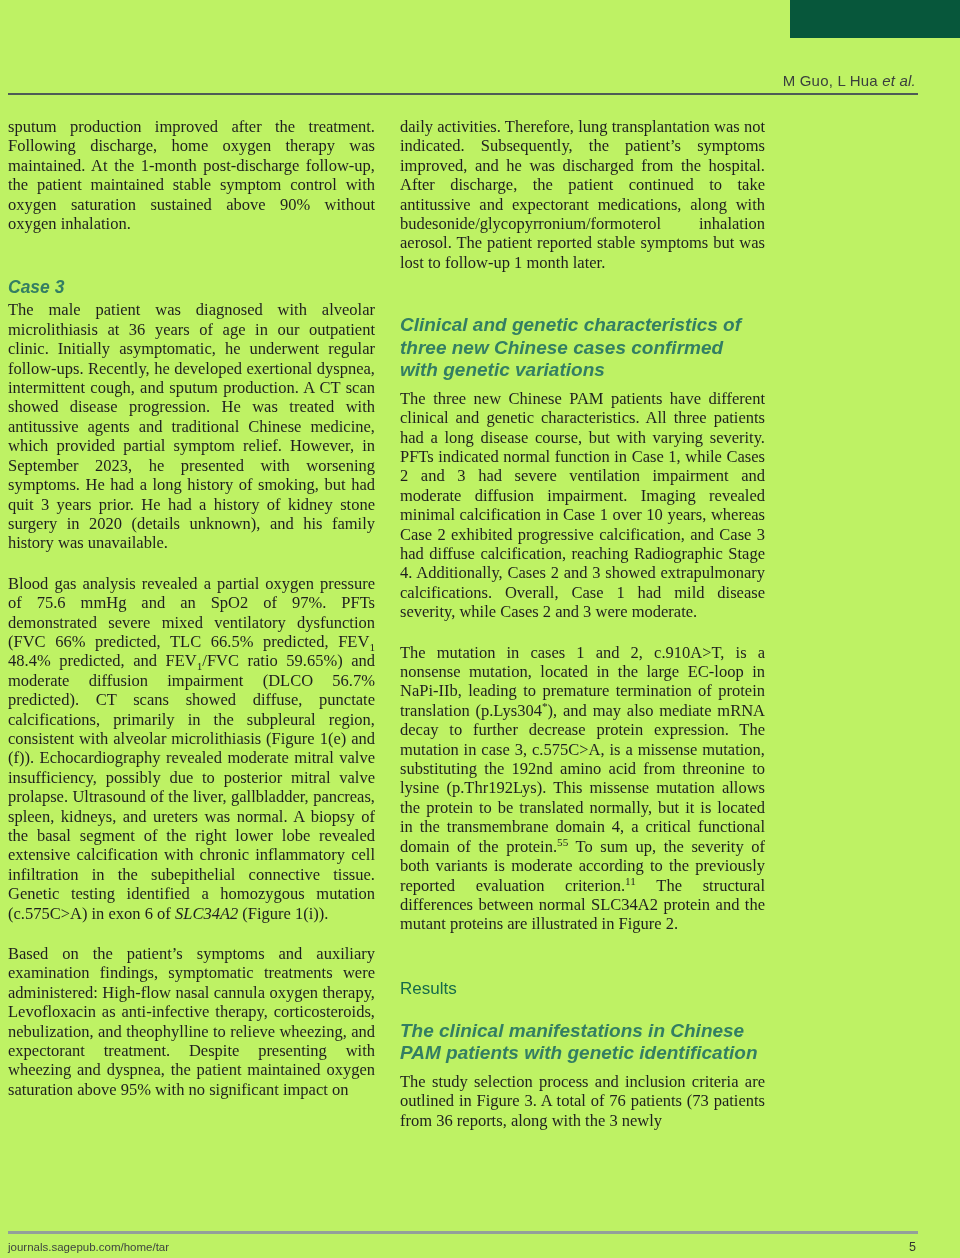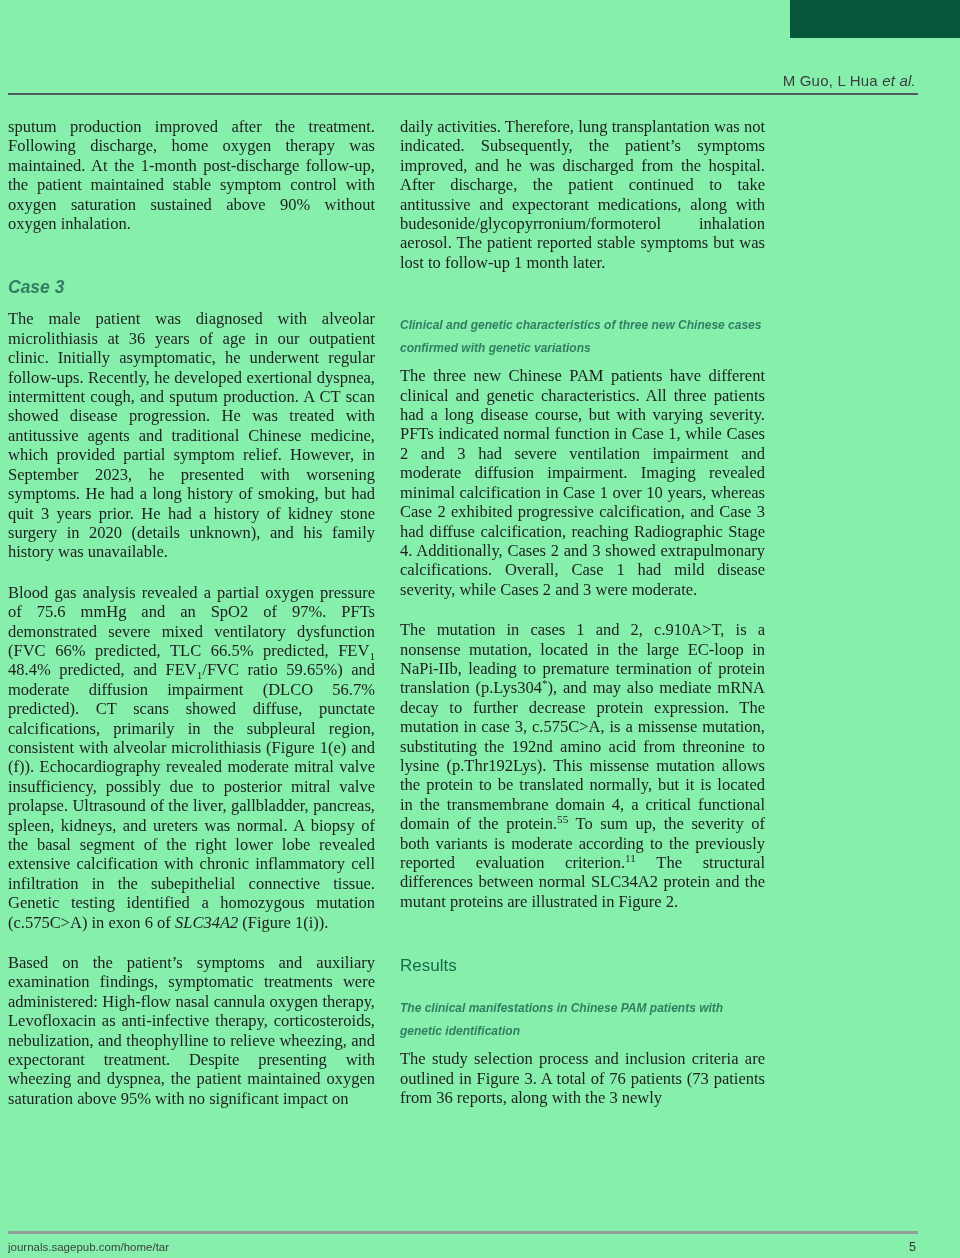--- a/index.html
+++ b/index.html
@@ -1,20 +1,20 @@
 <!DOCTYPE html>
 <html><head>
 <meta charset="utf-8">
 <style>
   html,body { margin:0; padding:0; }
   body { background:#ffffff; }
   .page {
     position:relative;
     width:960px; height:1258px;
-    background:#86efac;
+    background:#bef264;
     overflow:hidden;
     font-family:"Liberation Serif", serif;
   }
   .brand-block {
     position:absolute; top:0; right:0;
     width:170px; height:38px;
     background:#07573B;
   }
   .running-head {
     position:absolute; top:72px; right:44px;
@@ -36,32 +36,32 @@
   .col-left  { width:370px; }
   .col-right { width:368px;margin-left:8px; }
   .para {
     margin:0 0 21px 0;
     font-size:16.5px; line-height:19.4px;
     text-align:justify;
   }
   .para sub, .para sup { font-size:68%; line-height:0; }
   .seg-italic { font-style:italic;margin-top:24px; }
   .case-heading {
-    margin:43px 0 11px 0;
+    margin:43px 0 2px 0;
     font-family:"Liberation Sans", sans-serif;
     font-style:italic;
     font-size:17.5px; line-height:22px;
     color:#337E63;
     text-align:left;
   }
   .sub-heading {
     margin:42px 0 7px 0;
     font-family:"Liberation Sans", sans-serif;
     font-style:italic;
-    font-size:12px; line-height:22.5px;
+    font-size:19px; line-height:22.5px;
     color:#337E63;
     text-align:left;
   }
   .results-heading {
     margin:44px 0 20px 0;
     font-family:"Liberation Sans", sans-serif;
     font-weight:normal;
     font-size:17px; line-height:22px;
     color:#176B4B;
     text-align:left;

